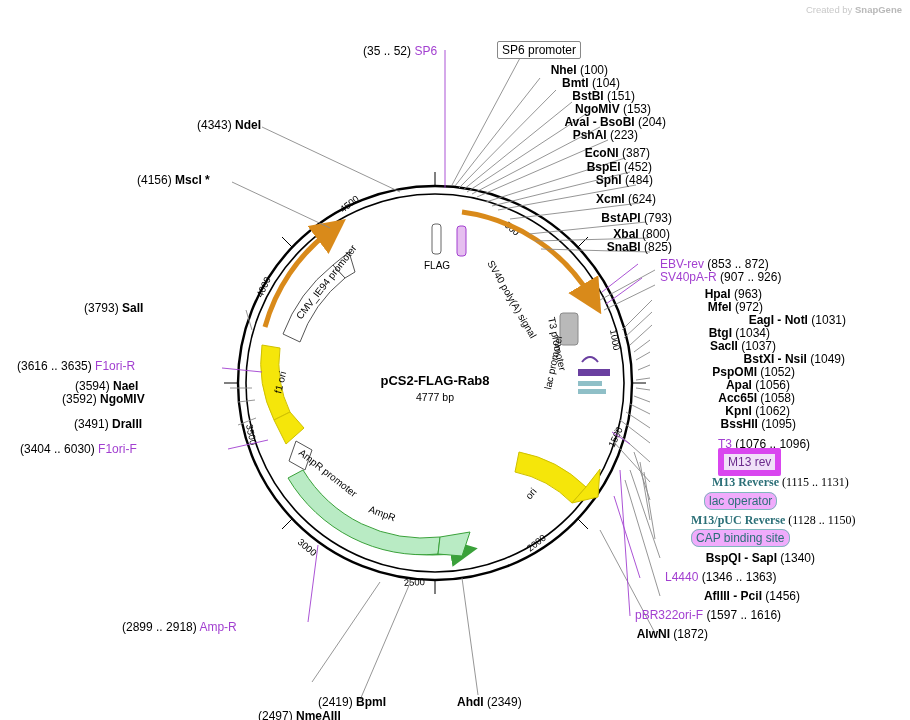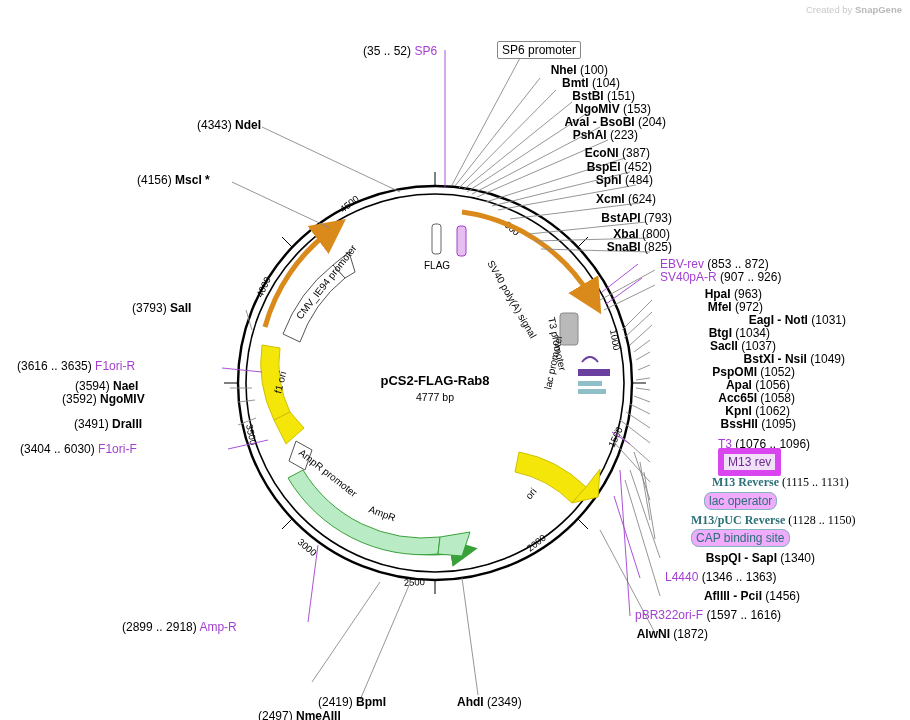--- a/index.html
+++ b/index.html
@@ -315,21 +315,21 @@
 <div class="lbl purple" style="left:122px;top:620px;">
   <span class="pos">(2899 .. 2918)</span> <span class="nm">Amp-R</span>
 </div>
 
 <div class="lbl" style="left:197px;top:118px;">
   <span class="pos">(4343)</span> <span class="nm">NdeI</span>
 </div>
 <div class="lbl" style="left:137px;top:173px;">
   <span class="pos">(4156)</span> <span class="nm">MscI *</span>
 </div>
-<div class="lbl" style="left:84px;top:301px;margin-left:48px;">
+<div class="lbl" style="left:84px;top:301px;">
   <span class="pos">(3793)</span> <span class="nm">SalI</span>
 </div>
 <div class="lbl purple" style="left:17px;top:359px;">
   <span class="pos">(3616 .. 3635)</span> <span class="nm">F1ori-R</span>
 </div>
 <div class="lbl" style="left:75px;top:379px;">
   <span class="pos">(3594)</span> <span class="nm">NaeI</span>
 </div>
 <div class="lbl" style="left:62px;top:392px;">
   <span class="pos">(3592)</span> <span class="nm">NgoMIV</span>

